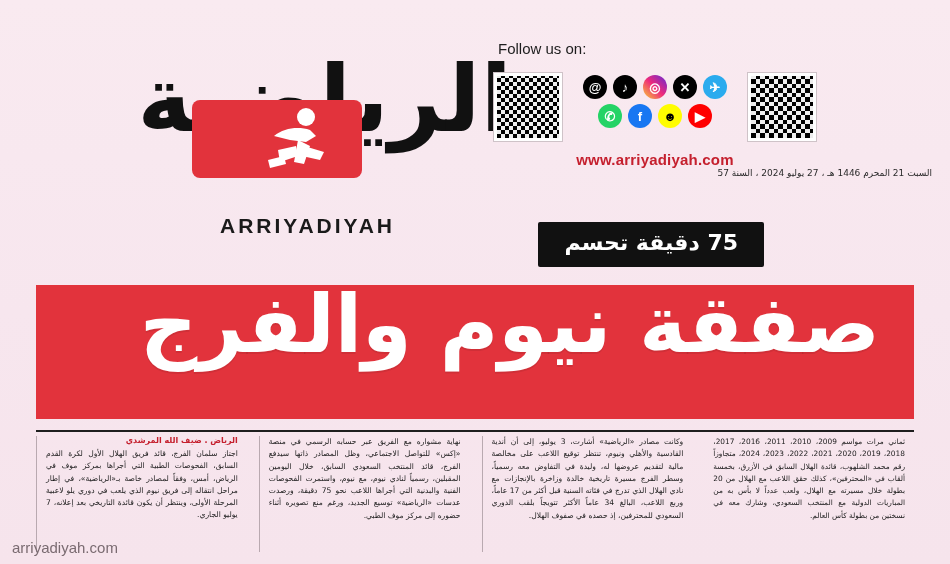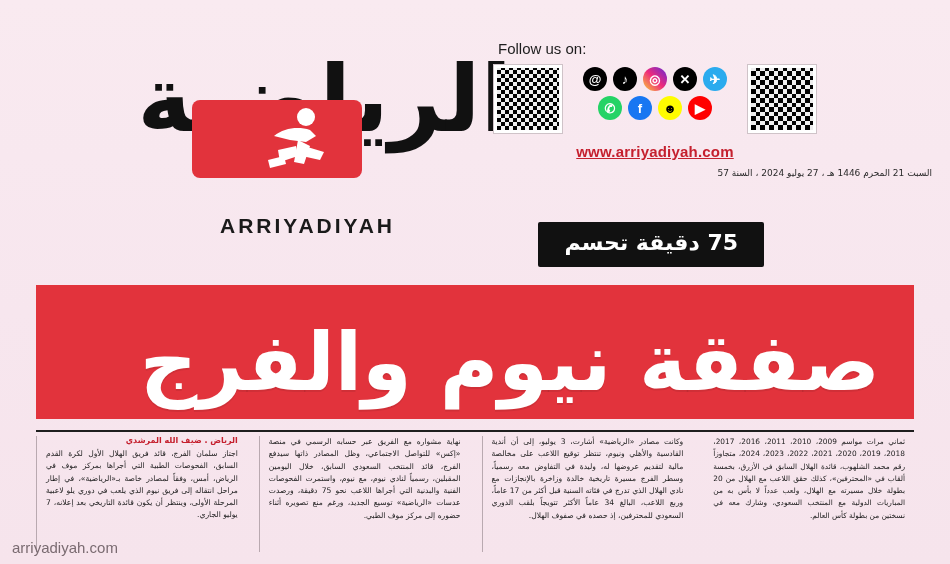--- a/index.html
+++ b/index.html
@@ -85,21 +85,21 @@
     top: 40px;
     width: 330px;
     text-align: center;
   }
   .follow-label {
     font-family: "Liberation Sans", sans-serif;
     font-size: 15px;
     color: #1d1d1d;
     text-align: left;
     margin-left: 8px;
-    margin-bottom: 8px;
+    margin-bottom: 16px;
   }
   .follow-row {
     display: flex;
     align-items: flex-start;
     justify-content: center;
     gap: 10px;
   }
   .qr {
     width: 62px;
     height: 62px;
@@ -145,21 +145,20 @@
   .s-facebook { background: #1877f2; }
   .s-snapchat { background: #fffc00; color:#000; }
   .s-youtube { background: #ff0000; }
   .site-url {
     margin-top: 10px;
     font-family: "Liberation Sans", sans-serif;
     font-size: 15px;
     font-weight: bold;
     color: #c5202e;
     letter-spacing: 0.2px;
-    text-decoration: underline;
   }
 
   .issue-line {
     position: absolute;
     right: 18px;
     top: 168px;
     font-size: 9px;
     color: #2b2b2b;
     direction: rtl;
     white-space: nowrap;
@@ -182,23 +181,23 @@
 
   
   .headline-bar {
     position: absolute;
     left: 36px;
     top: 285px;
     right: 36px;
     height: 134px;
     background: #e2333c;
     display: flex;
-    align-items: flex-end;
+    align-items: flex-start;
     justify-content: flex-end;
-    padding: 16px 34px;
+    padding: 0 34px;
     box-sizing: border-box;
   }
   .headline-text {
     color: #fff;
     direction: rtl;
     font-size: 80px;
     line-height: 1;
     font-weight: bold;
     letter-spacing: -1px;
     white-space: nowrap;

